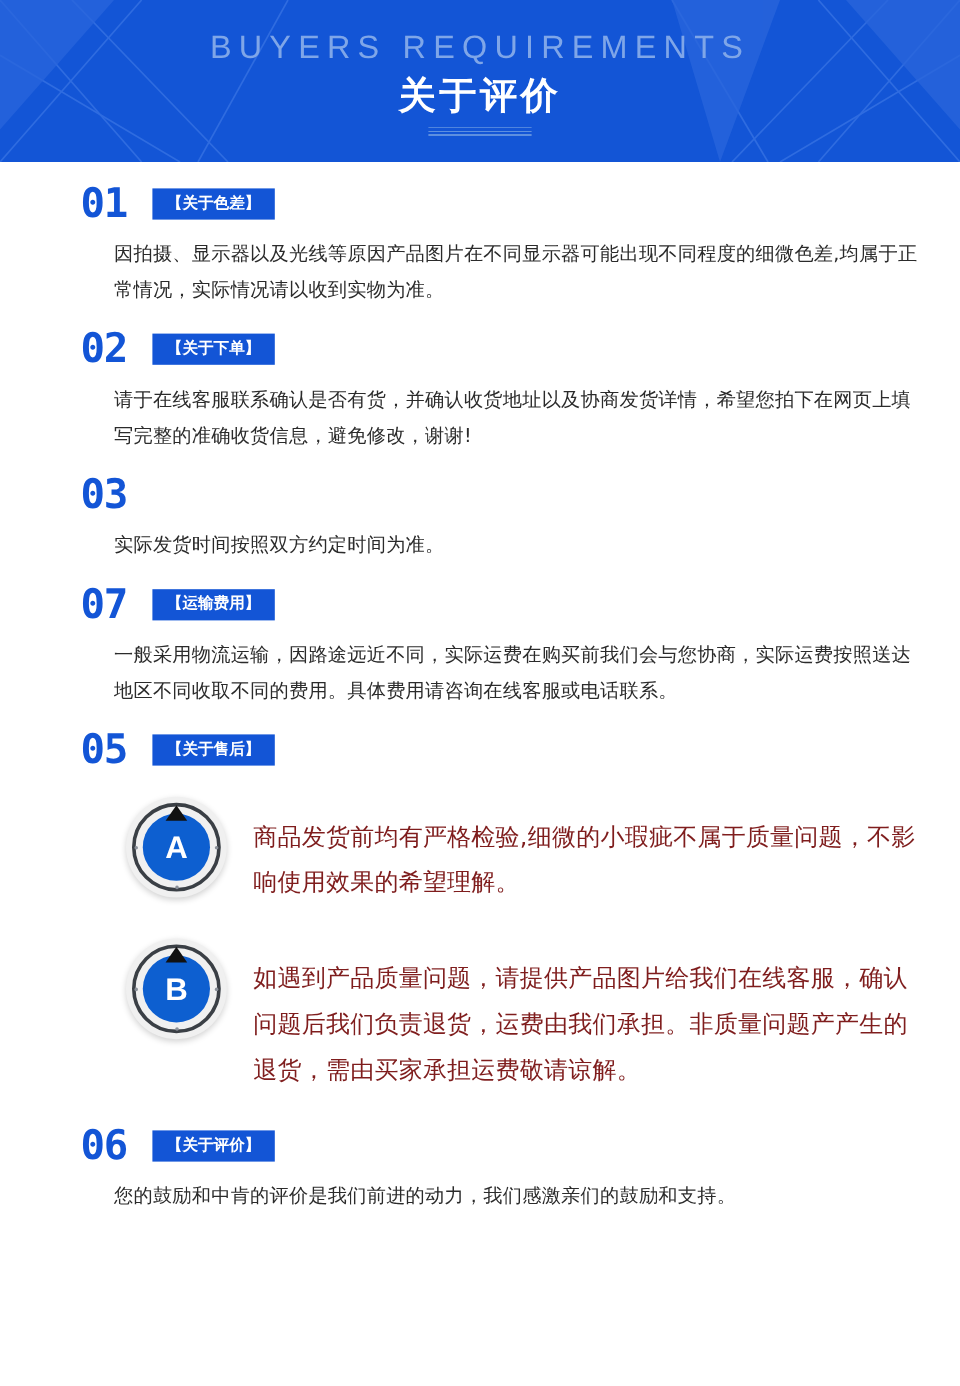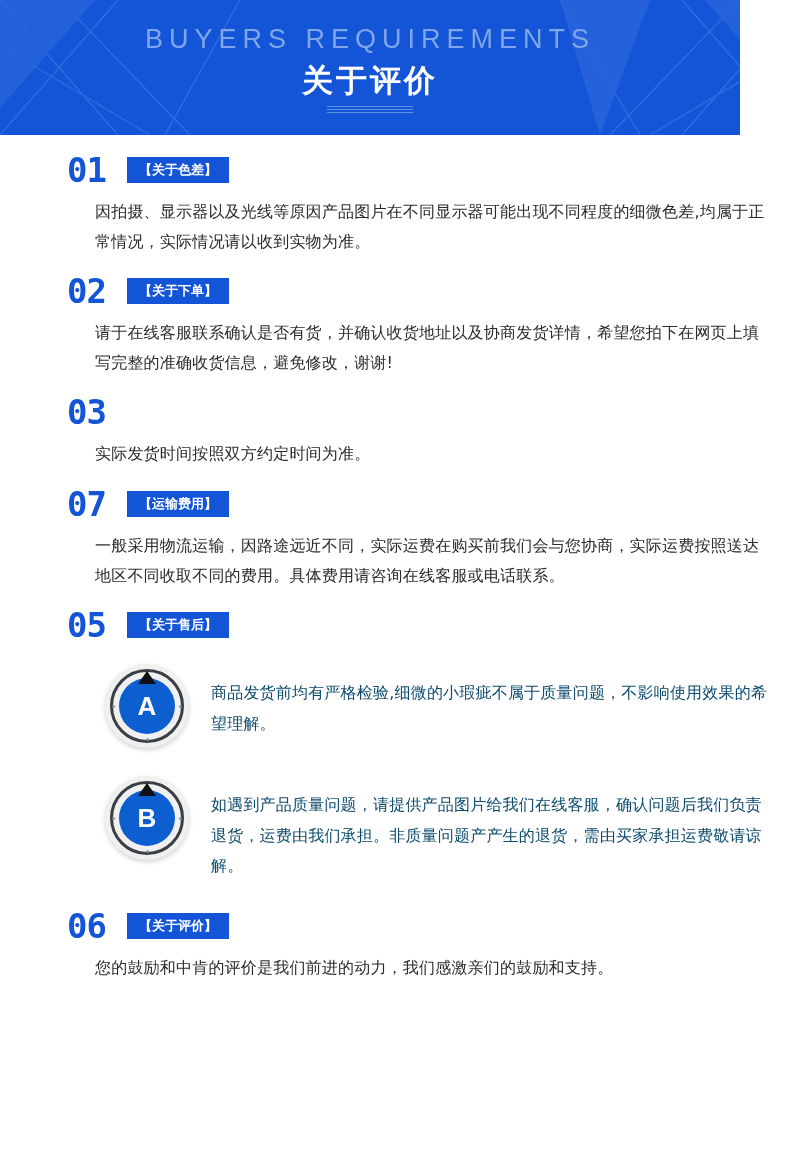--- a/index.html
+++ b/index.html
@@ -11,21 +11,21 @@
     height: 1155px;
     background: #ffffff;
     font-family: "Liberation Sans", "DejaVu Sans", sans-serif;
     color: #1a1a1a;
     overflow: hidden;
   }
 
   
   .banner {
     position: relative;
-    width: 740px;
+    width: 800px;
     height: 135px;
     background: #1355d6;
     overflow: hidden;
   }
   .banner .deco {
     position: absolute;
     top: 0;
     left: 0;
     width: 800px;
     height: 135px;
@@ -166,23 +166,23 @@
     position: absolute;
     width: 3px;
     height: 3px;
     border-radius: 50%;
     background: #8a9099;
   }
   .badge .dot.l { left: 7px; top: 50%; margin-top: -1.5px; }
   .badge .dot.r { right: 7px; top: 50%; margin-top: -1.5px; }
   .badge .dot.b { left: 50%; bottom: 7px; margin-left: -1.5px; }
   .bullet-text {
-    font-size: 16px;
+    font-size: 20px;
     line-height: 1.9;
-    color: #0c4a6e;
+    color: #7f1d1d;
     padding-top: 14px;
     font-family: "DejaVu Sans", sans-serif;
     letter-spacing: 0.2px;
   }
 </style>
 </head>
 <body>
 
 <div class="banner">
   <svg class="deco" viewBox="0 0 800 135" preserveAspectRatio="none">

